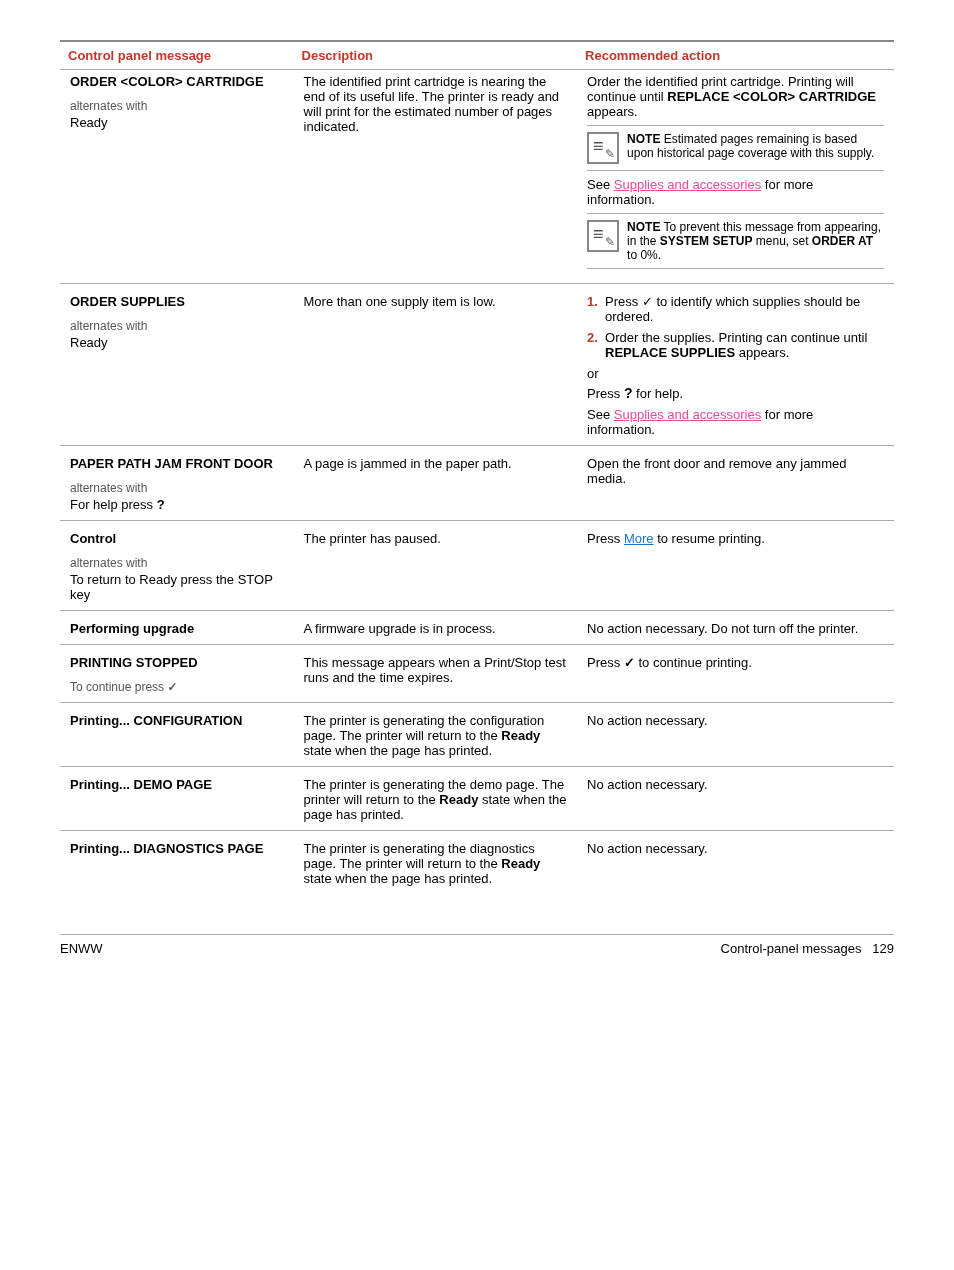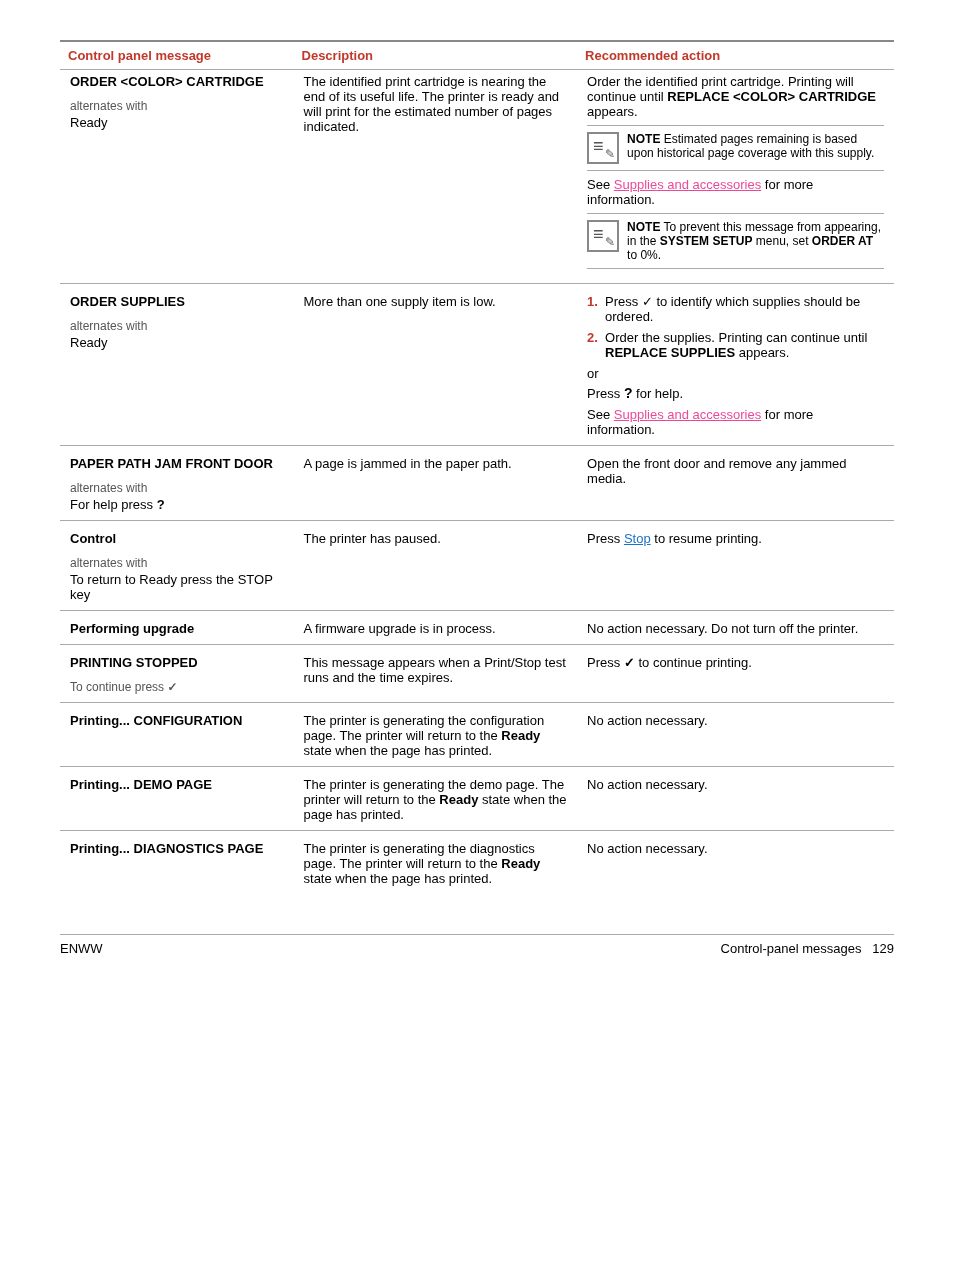--- a/index.html
+++ b/index.html
@@ -207,21 +207,21 @@
         <td class="col-control"><span class="msg-title">PAPER PATH JAM FRONT DOOR</span><p class="msg-alt">alternates with</p><p class="msg-sub">For help press <strong>?</strong></p></td>
         <td class="col-desc">A page is jammed in the paper path.</td>
         <td class="col-action">
           <p>Open the front door and remove any jammed media.</p>
         </td>
       </tr>
       <tr class="section-row">
         <td class="col-control"><span class="msg-title">Control</span><p class="msg-alt">alternates with</p><p class="msg-sub">To return to Ready press the STOP key</p></td>
         <td class="col-desc">The printer has paused.</td>
         <td class="col-action">
-          <p>Press <a class="stop-link">Stop</a> to resume printing.</p>
+          <p>Press <a class="stop-link">More</a> to resume printing.</p>
         </td>
       </tr>
       <tr class="section-row">
         <td class="col-control"><span class="msg-title">Performing upgrade</span></td>
         <td class="col-desc">A firmware upgrade is in process.</td>
         <td class="col-action">
           <p>No action necessary. Do not turn off the printer.</p>
         </td>
       </tr>
       <tr class="section-row">

